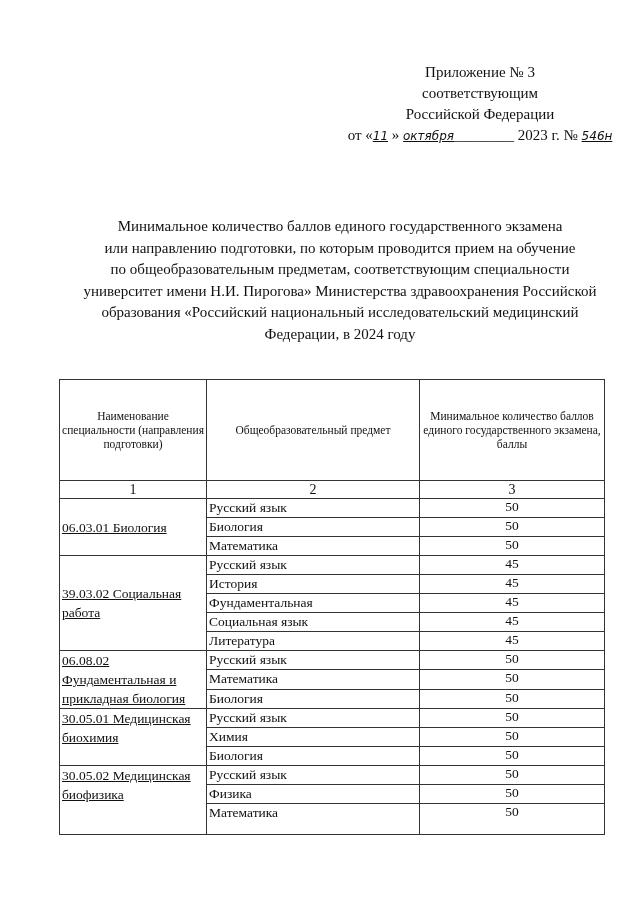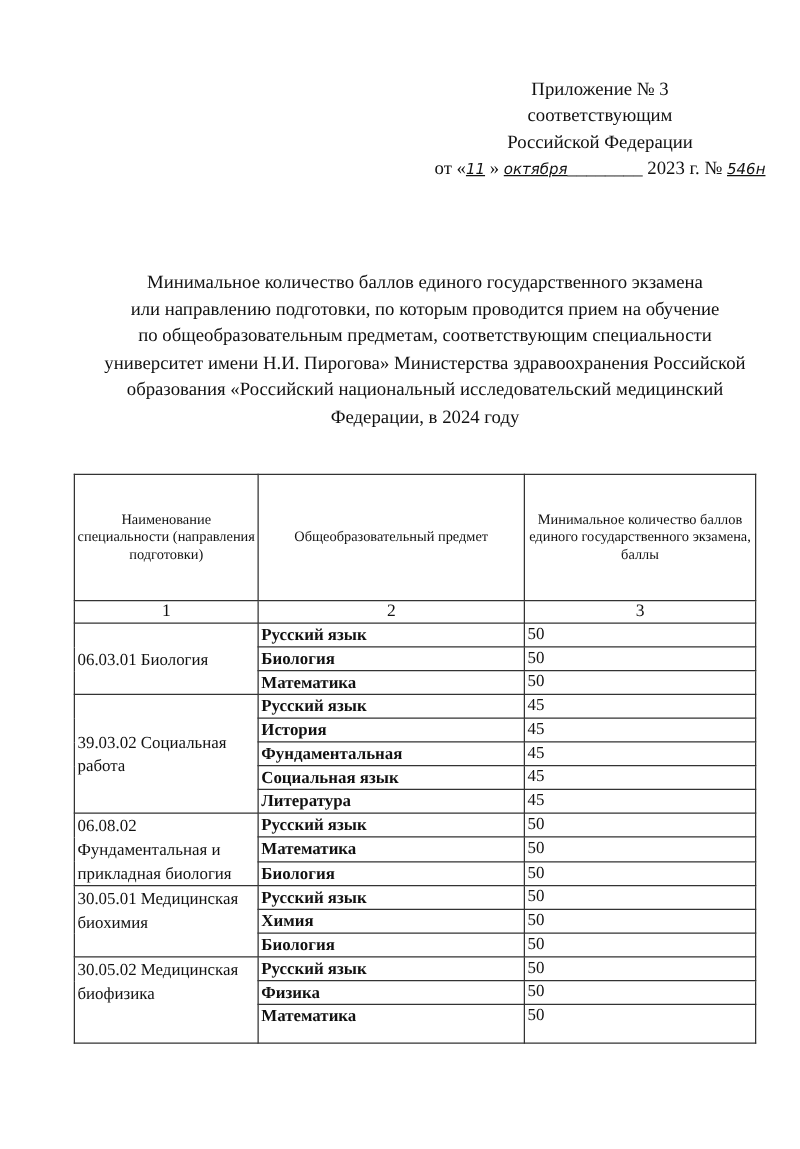--- a/index.html
+++ b/index.html
@@ -18,24 +18,24 @@
     text-align: center; font-size: 15px; line-height: 21.6px;
   }
   .title .line { display: block; white-space: nowrap; }
   table {
     position: absolute; left: 59px; top: 379px; width: 546px;
     border-collapse: collapse; font-size: 13.5px;
   }
   td, th { border: 1.5px solid #333; padding: 0 2px; vertical-align: top; }
   th { font-weight: normal; font-size: 11.5px; line-height: 14px; text-align: center; vertical-align: middle; height: 100px; }
   .colnum td { text-align: center; height: 17px; line-height: 17px; font-size: 14px; }
-  .spec { width: 142px; font-size: 13.5px; line-height: 19px; }
+  .spec { width: 142px; font-size: 13.5px; line-height: 19px; text-decoration: underline; }
   .spec.mid { vertical-align: middle; }
-  .subj { width: 208px; height: 18px; line-height: 18px; font-weight: bold; }
-  .score { text-align: left; line-height: 16px; height: 18px; }
+  .subj { width: 208px; height: 18px; line-height: 18px; }
+  .score { text-align: center; line-height: 16px; height: 18px; }
   .last-pad td { height: 30px; }
 </style>
 </head>
 <body>
 
 <div class="appendix">
   <span class="line">Приложение № 3</span>
   <span class="line">соответствующим</span>
   <span class="line">Российской Федерации</span>
   <span class="line">

